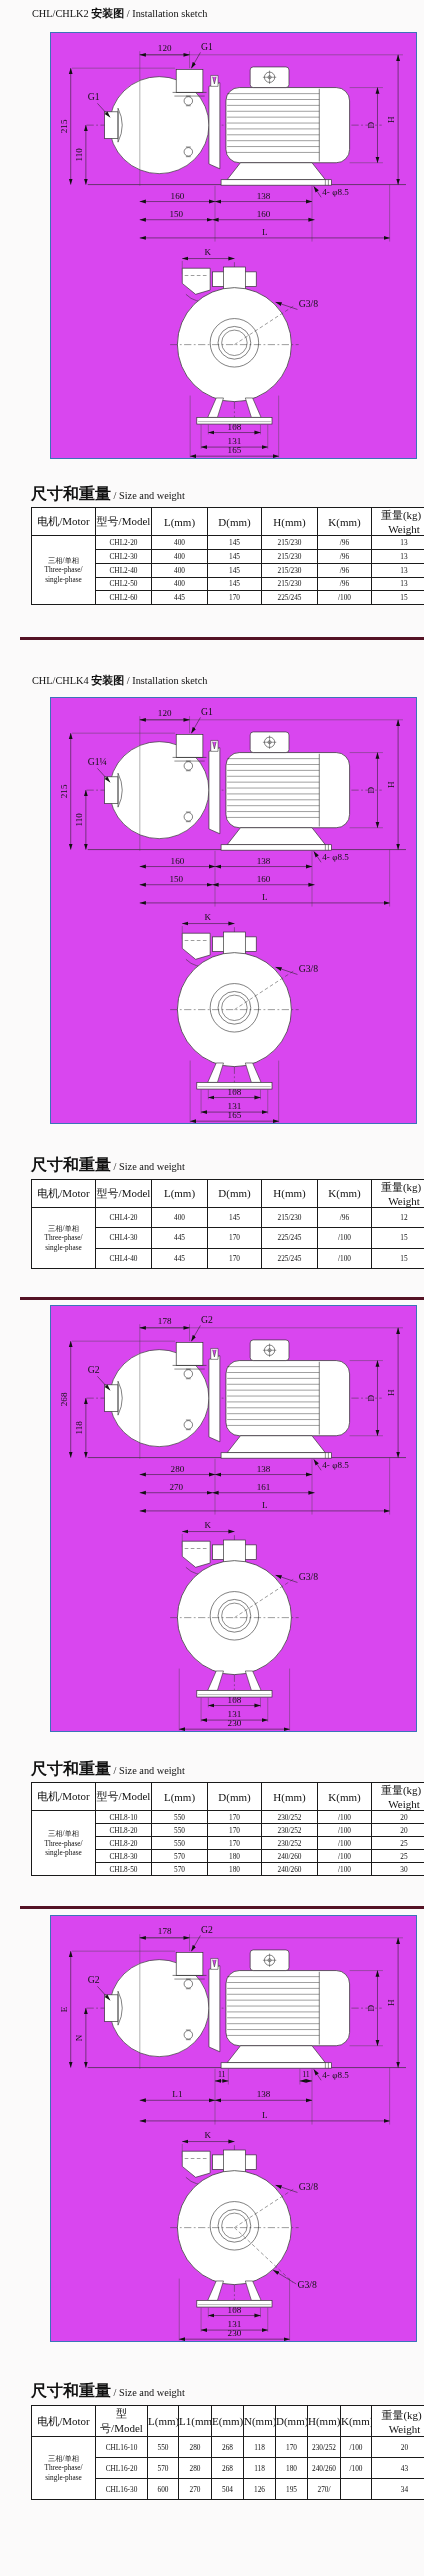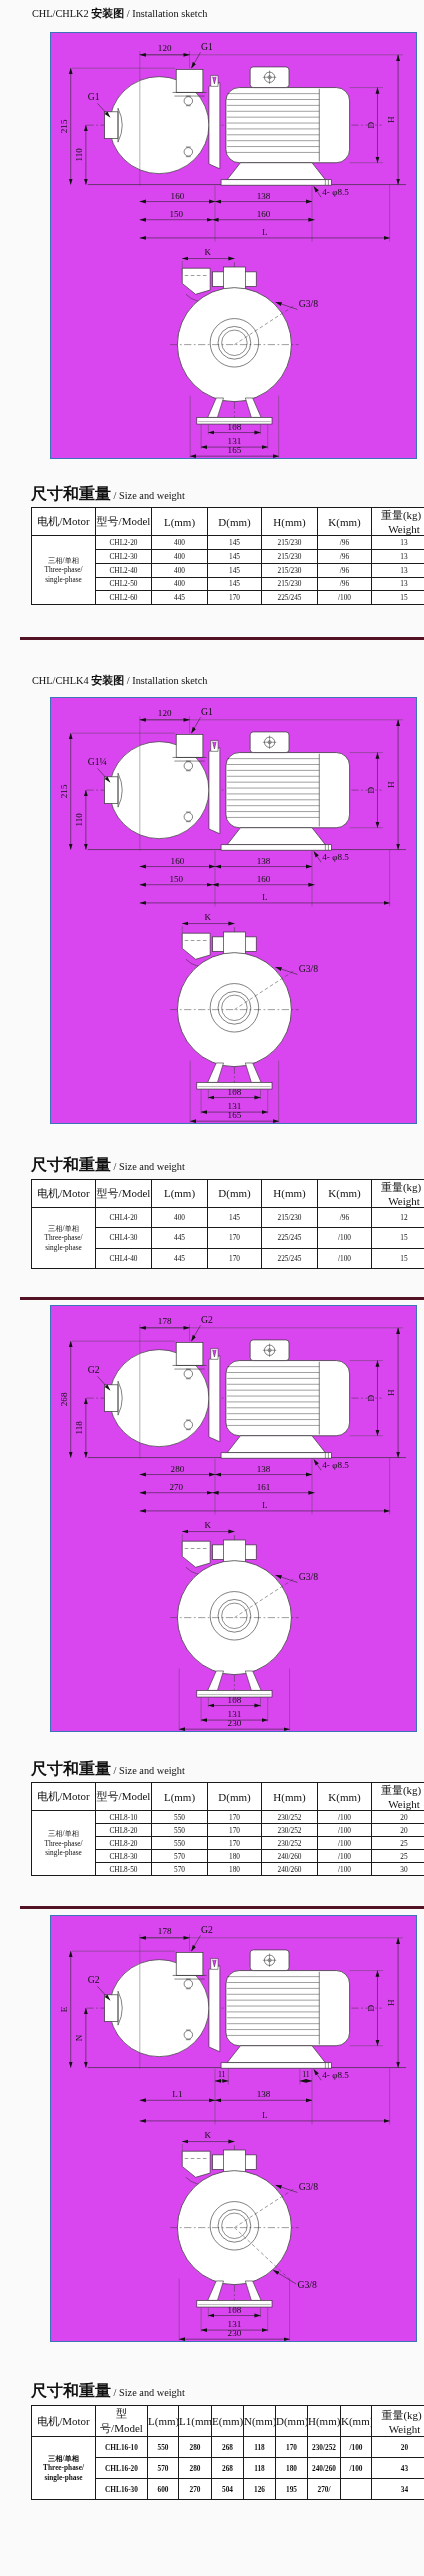--- a/index.html
+++ b/index.html
@@ -29,21 +29,21 @@
   .s2 tbody td{height:19.4px;}
   .s3 .title{padding-top:24px;}
   .s3 .draw-box{margin-top:4.9px;}
   .s3 .size-heading{margin-top:29px;}
   .s3 table{margin-top:3.6px;}
   .s3 tbody td{height:12px;}
   .s4 .title{padding-top:32px;}
   .s4 .draw-box{margin-top:6px;}
   .s4 .size-heading{margin-top:41px;}
   .s4 table{margin-top:3.6px;}
-  .s4 tbody td{height:20px;font-weight:bold;}
+  .s4 tbody td{height:20px;}
   .divider{width:425px;height:3px;background:#541325;}
   .s1 .divider{margin-top:32px;}
   .s2 .divider{margin-top:28px;}
   .s3 .divider{margin-top:30px;}
 </style>
 </head>
 <body>
 
 <div>
 

